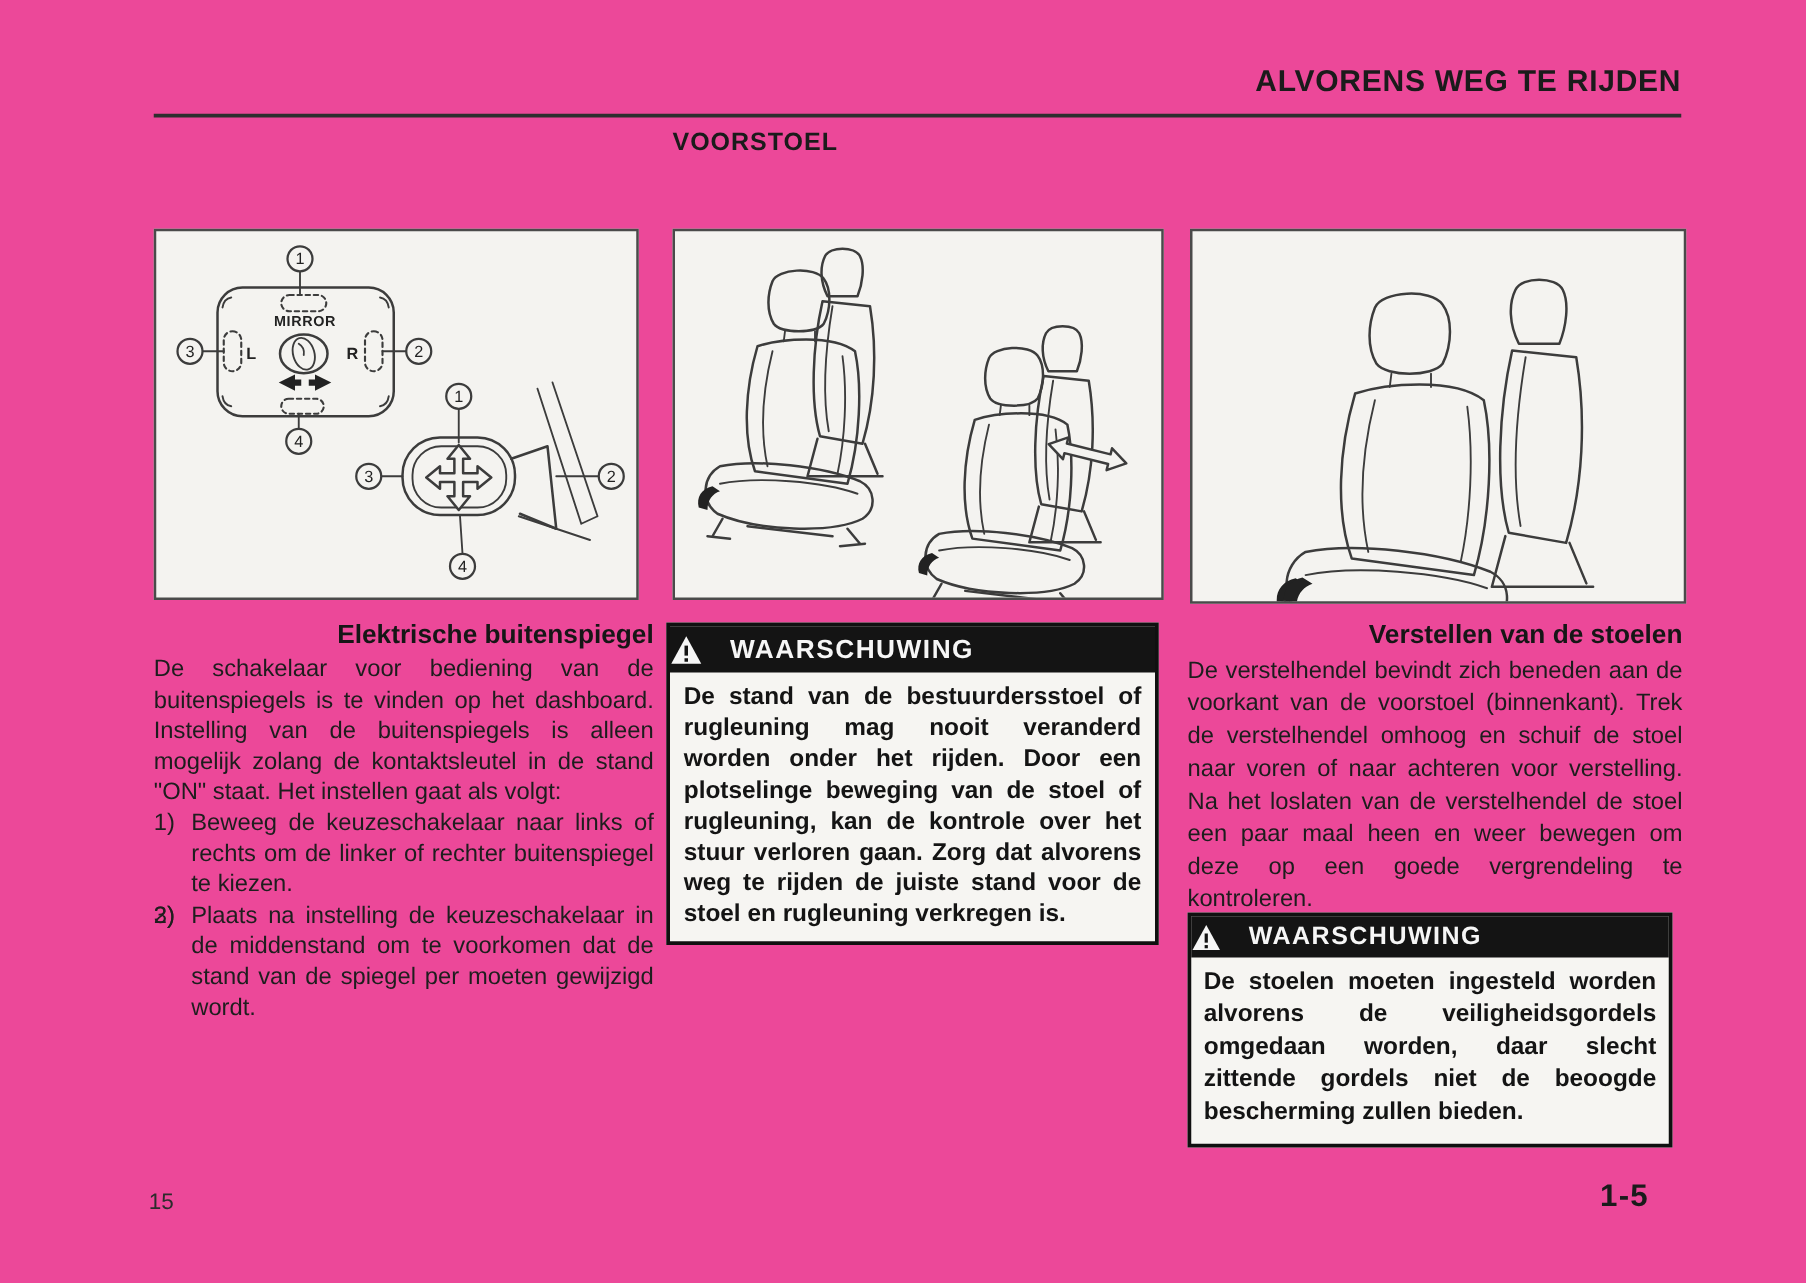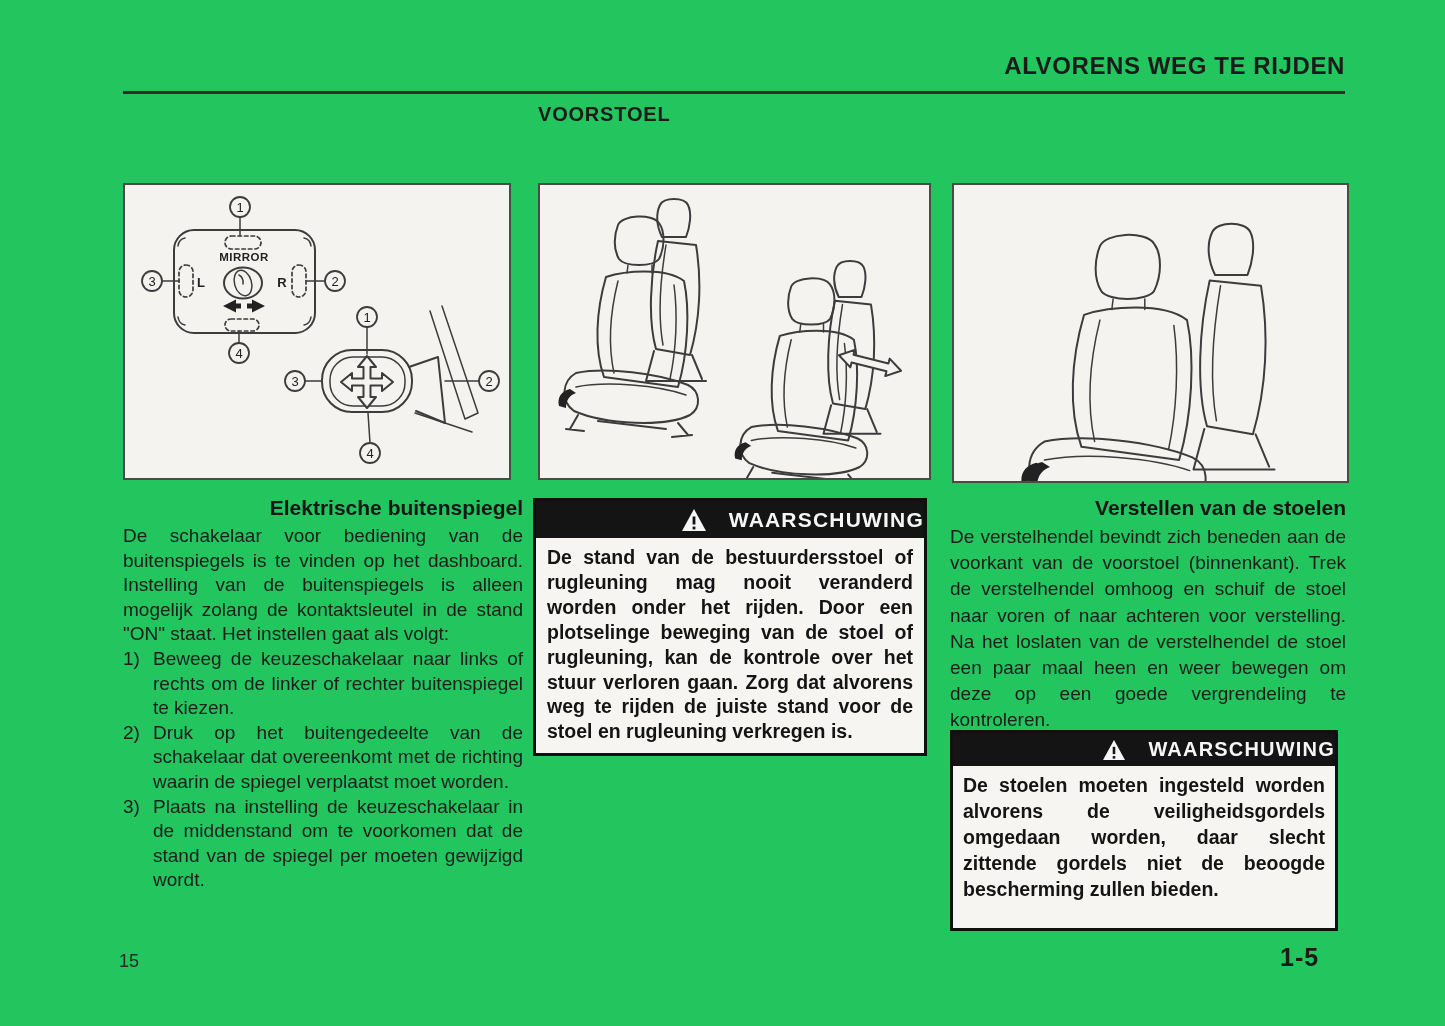--- a/index.html
+++ b/index.html
@@ -3,21 +3,21 @@
 <meta charset="utf-8">
 <style>
   html,body{margin:0;padding:0;}
   body{
     width:1445px;height:1026px;
     background:#efeeec;
     font-family:"Liberation Sans","DejaVu Sans",sans-serif;
     color:#1e1e1e;
     -webkit-font-smoothing:antialiased;
   }
-  .page{position:relative;width:1445px;height:1026px;background:#22c55e;overflow:hidden;}
+  .page{position:relative;width:1445px;height:1026px;background:#ec4899;overflow:hidden;}
 
   .hdr{
     position:absolute;top:52px;right:100px;
     font-size:24px;font-weight:bold;letter-spacing:.6px;color:#1b1b1b;
   }
   .rule{position:absolute;left:123px;top:91px;width:1222px;height:3px;background:#2e2e2e;}
   .title{
     position:absolute;left:538px;top:103px;
     font-size:20px;font-weight:bold;letter-spacing:.8px;color:#1b1b1b;
   }
@@ -46,28 +46,28 @@
 
   ol.steps{list-style:none;margin:0;padding:0;}
   ol.steps li{position:relative;padding-left:30px;font-size:19px;line-height:24.6px;text-align:justify;}
   ol.steps li .num{position:absolute;left:0;top:0;}
 
   .warnbox{position:absolute;border:3px solid #101010;background:#f6f5f2;}
   #warn-mid{left:533px;top:498px;width:388px;}
   #warn-right{left:950px;top:730px;width:382px;}
   .warnbar{
     background:#141414;color:#f6f6f6;
-    display:flex;align-items:center;justify-content:flex-end;gap:22px;
+    display:flex;align-items:center;justify-content:flex-start;gap:22px;
     font-weight:bold;letter-spacing:1.2px;
   }
   #warn-mid .warnbar{height:37px;font-size:21px;}
   #warn-right .warnbar{height:33px;font-size:20px;}
   .warnbody{font-weight:bold;text-align:justify;color:#141414;}
   #warn-mid .warnbody{padding:7px 11px 9px 11px;font-size:19.5px;line-height:24.9px;}
-  #warn-right .warnbody{padding:6px 10px 26px 10px;font-size:19.5px;line-height:26px;}
+  #warn-right .warnbody{padding:6px 10px 13px 10px;font-size:19.5px;line-height:26px;}
 
   .pg-small{position:absolute;left:119px;top:951px;font-size:18px;color:#2c2c2c;}
   .pg-num{position:absolute;left:1280px;top:943px;font-size:25px;font-weight:bold;letter-spacing:1px;color:#1b1b1b;}
 </style>
 </head>
 <body>
 
 <div class="page">
 
   <div class="hdr">ALVORENS WEG TE RIJDEN</div>
@@ -181,21 +181,20 @@
   <div class="col" id="leftcol">
     <div class="h2">Elektrische buitenspiegel</div>
     <div class="body-text">De schakelaar voor bediening van de buitenspiegels is te vinden op het dashboard. Instelling van de buitenspiegels is alleen mogelijk zolang de kontaktsleutel in de stand "ON" staat. Het instellen gaat als volgt:</div>
     <ol class="steps">
       <li>
         <span class="num">1)</span>
         <span>Beweeg de keuzeschakelaar naar links of rechts om de linker of rechter buitenspiegel te kiezen.</span>
       </li>
       <li>
         <span class="num">2)</span>
-        <span>Druk op het buitengedeelte van de schakelaar dat overeenkomt met de richting waarin de spiegel verplaatst moet worden.</span>
       </li>
       <li>
         <span class="num">3)</span>
         <span>Plaats na instelling de keuzeschakelaar in de middenstand om te voorkomen dat de stand van de spiegel per moeten gewijzigd wordt.</span>
       </li>
     </ol>
   </div>
 
   <div class="warnbox" id="warn-mid">
     <div class="warnbar">

